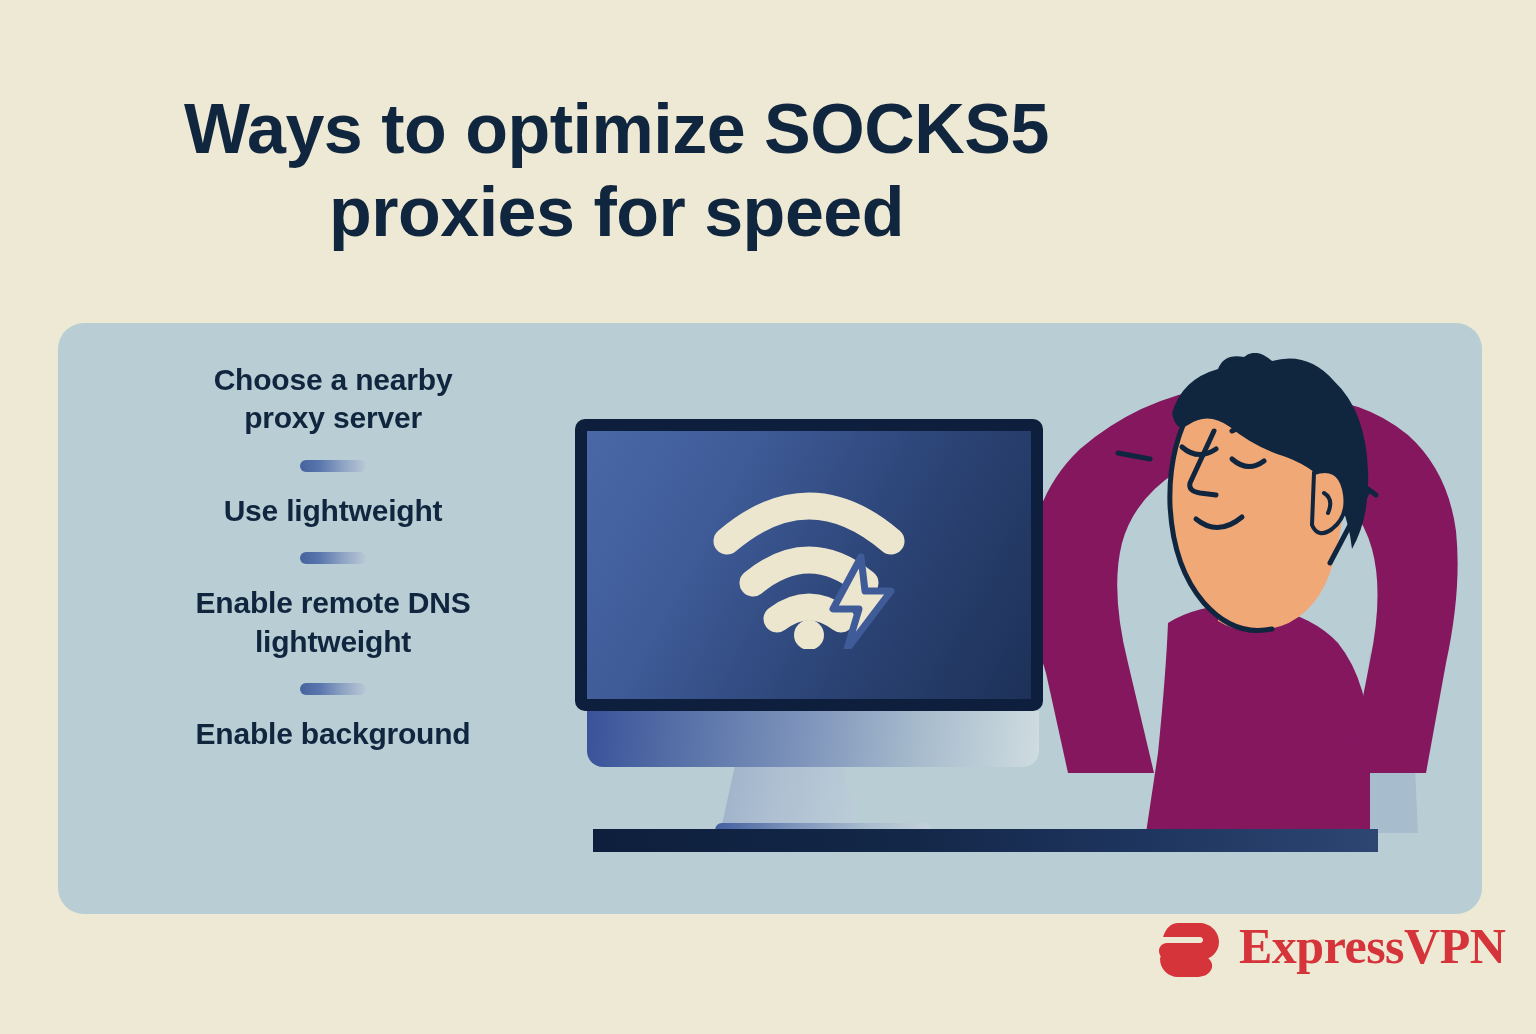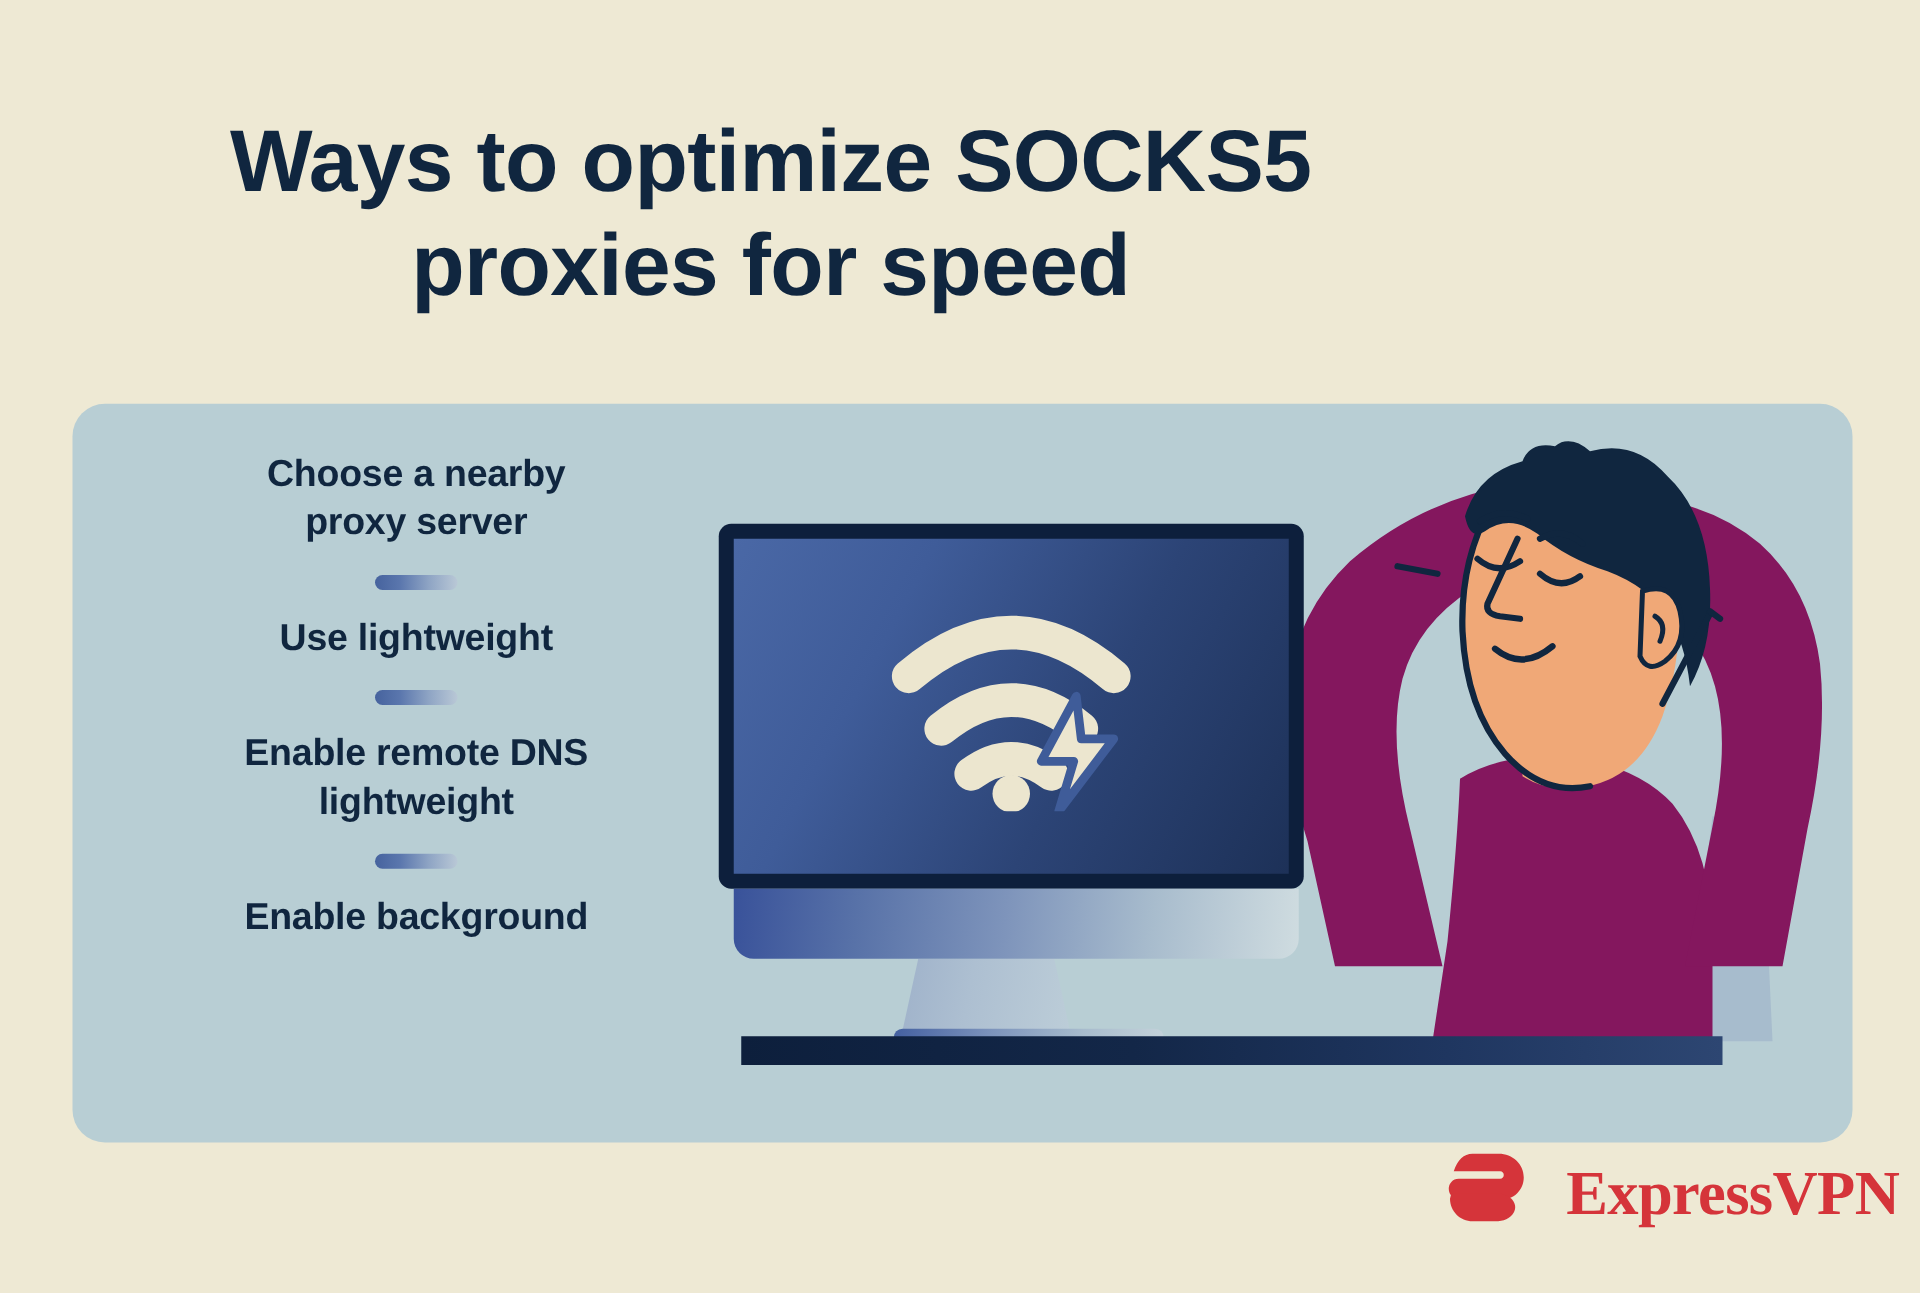--- a/index.html
+++ b/index.html
@@ -143,22 +143,22 @@
     width: 464px;
     height: 500px;
   }
 
   
   .logo {
     position: absolute;
     left: 1158px;
     top: 921px;
     display: flex;
-    align-items: flex-end;
-    gap: 33px;
+    align-items: flex-start;
+    gap: 19px;
   }
   .logo-wordmark {
     color: #d5343a;
     font-family: "Liberation Serif", serif;
     font-size: 50px;
     font-weight: bold;
     letter-spacing: -0.5px;
     line-height: 1;
   }
 </style>

